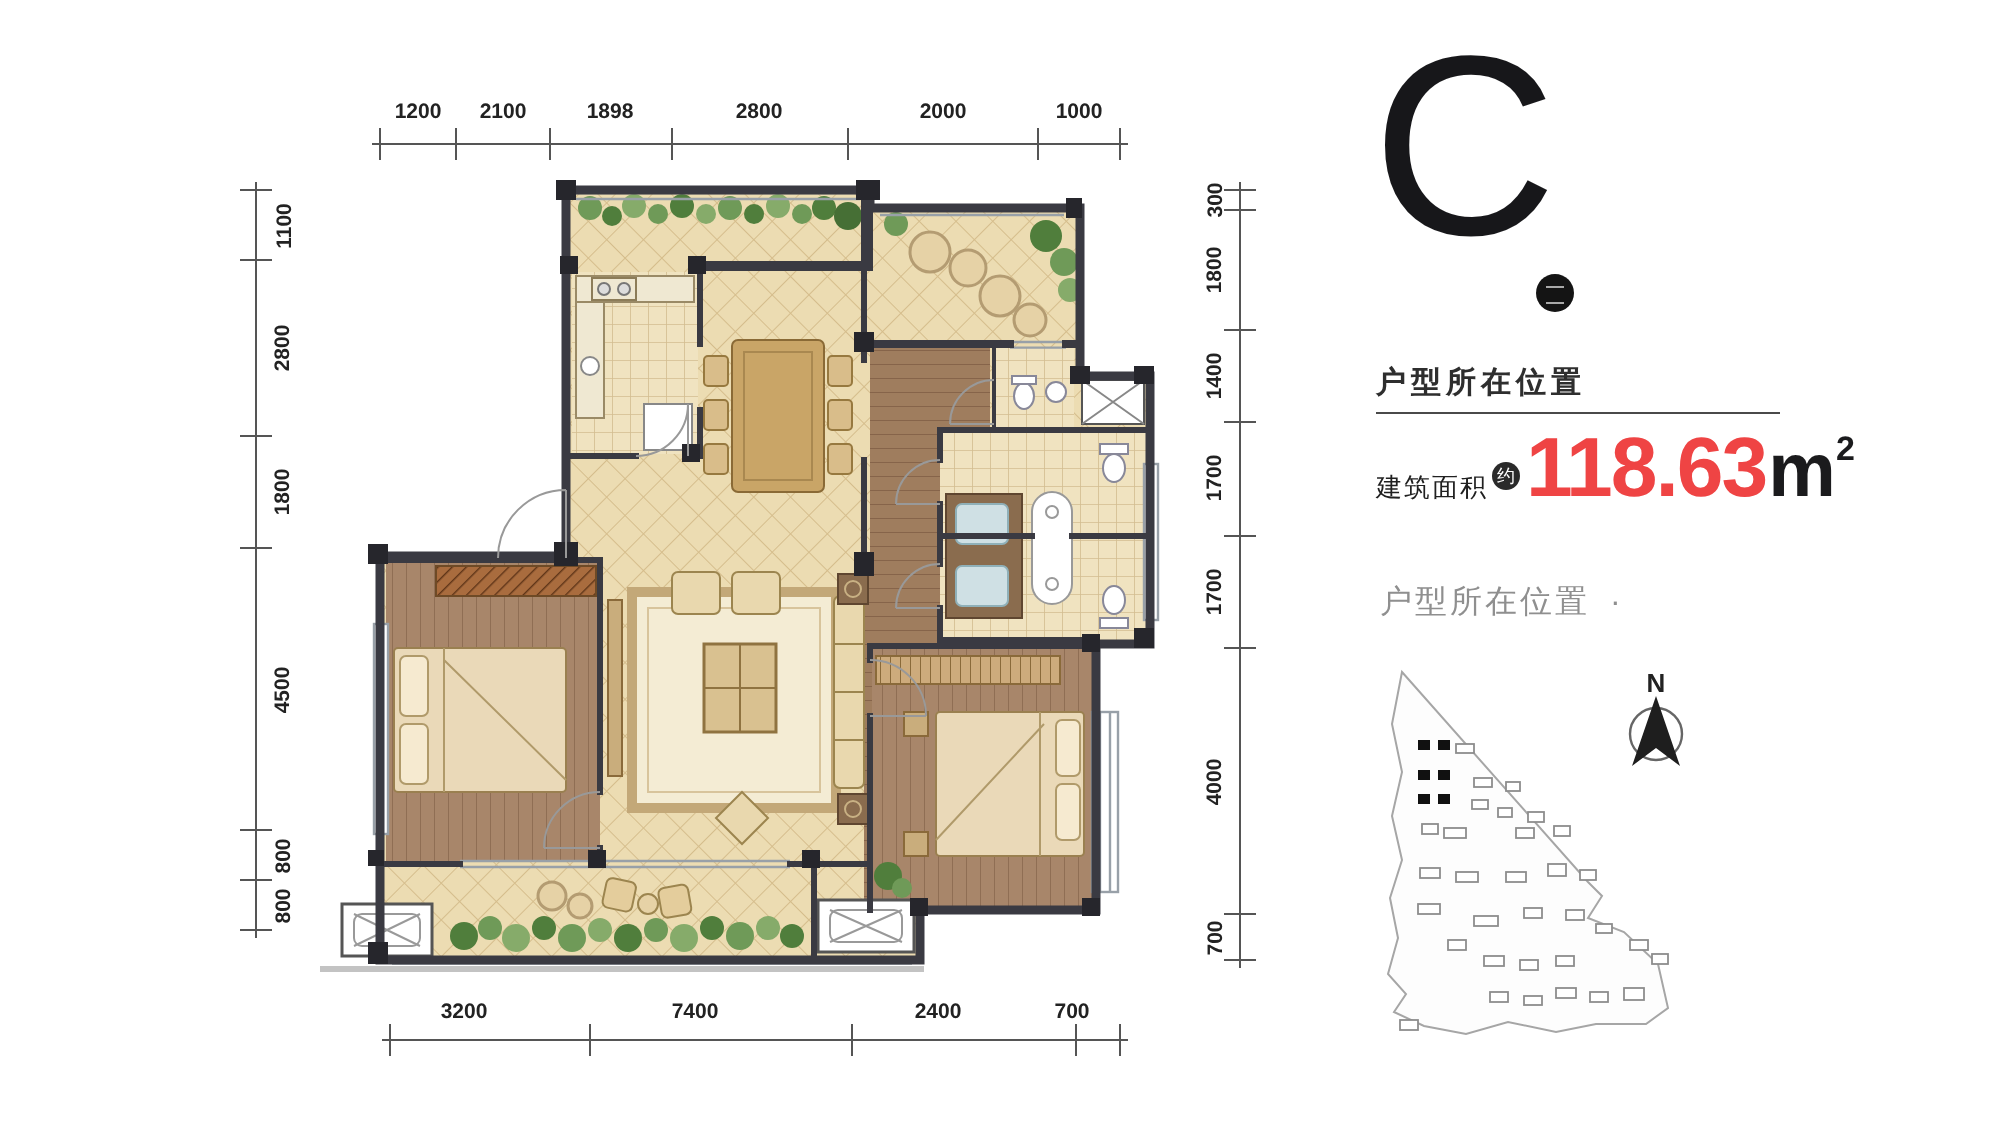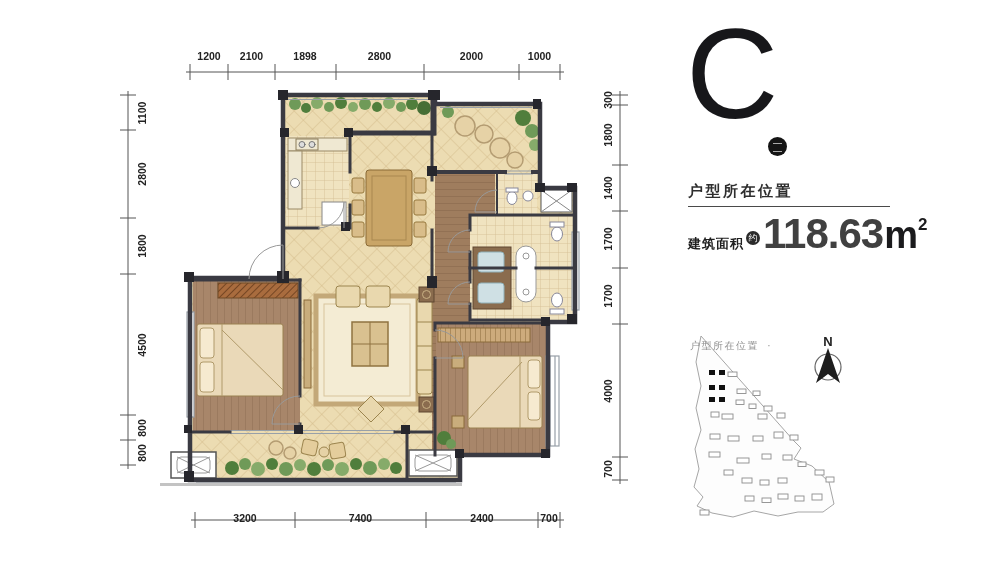--- a/index.html
+++ b/index.html
@@ -10,21 +10,21 @@
   }
   svg text { font-family:"Liberation Sans", sans-serif; }
 
   
   .dims { position:absolute; display:flex; height:13px; }
   .dims .dc {
     display:block; text-align:center; font-size:10.5px; font-weight:bold;
     color:#222; line-height:13px; white-space:nowrap; overflow:visible;
   }
   .dims-top    { left:190px; top:50px;  width:370px; }
-  .dims-bottom { left:195px; top:500px; width:365px;margin-top:12px; }
+  .dims-bottom { left:182px; top:500px; width:365px; }
   .dims-v { position:absolute; display:flex; flex-direction:column; width:18px; }
   .dims-v .dvc { display:flex; align-items:center; justify-content:center; overflow:visible; }
   .dims-v .dvc i {
     font-style:normal; transform:rotate(-90deg); font-size:10.5px; font-weight:bold;
     color:#222; white-space:nowrap;
   }
   .dims-left  { left:133px; top:95px; height:370px; }
   .dims-right { left:599px; top:95px; height:385px; }
 
   
@@ -37,33 +37,32 @@
     border-radius:50%; background:#141414;
   }
   .c-dot::after{ content:""; position:absolute; left:5px; top:6px; width:9px; height:7px;
     border-top:1px solid #cfcfcf; border-bottom:1px solid #cfcfcf; opacity:.8; }
   .unit-type {
     position:absolute; left:688px; top:182px; font-size:15px; color:#2e2e2e;
     letter-spacing:2.5px; font-weight:bold;
   }
   .panel-rule { position:absolute; left:688px; top:206px; width:202px; height:1px; background:#4a4a4a; }
   .area-row { position:absolute; left:688px; top:210px; display:flex; align-items:baseline; }
-  .area-label { font-size:13px; font-weight:bold; color:#202020; letter-spacing:1px; }
+  .area-label { font-size:13px; font-weight:normal; color:#202020; letter-spacing:1px; }
   .approx-badge {
     width:14px; height:14px; border-radius:50%; background:#2a2a2a; color:#fff;
     font-size:9px; line-height:14px; text-align:center; margin:0 3px 0 2px;
     align-self:center; position:relative; top:4px;
   }
-  .area-value { font-size:42px; font-weight:bold; color:#404040; letter-spacing:-1px; }
+  .area-value { font-size:42px; font-weight:bold; color:#ef4444; letter-spacing:-1px; }
   .area-unit  { font-size:38px; font-weight:bold; color:#1b1b1d; margin-left:1px; }
   .area-sup   { font-size:17px; font-weight:bold; color:#1b1b1d; position:relative; top:-18px; }
   .loc-note {
-    position:absolute; left:690px; top:291px; font-size:10px; color:#8f8f8f;
+    position:absolute; left:690px; top:291px; font-size:16px; color:#8f8f8f;
     letter-spacing:1.5px;
-    margin-top:48px;
   }
   .loc-note .mk { margin-left:4px; color:#8f8f8f; }
 </style>
 </head>
 <body>
 
 <div class="canvas">
 
   <svg width="1000" height="570" viewBox="0 0 1000 570" style="position:absolute;left:0;top:0;">
     <defs>

